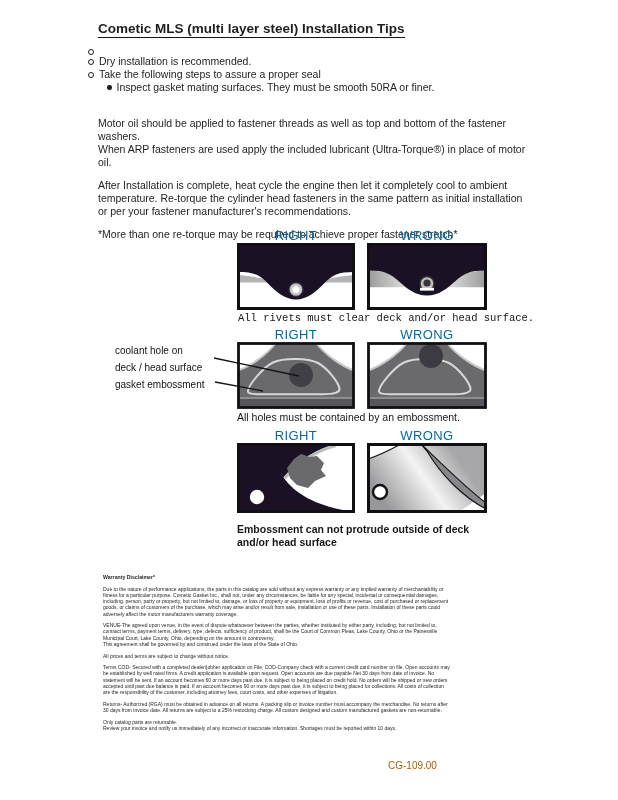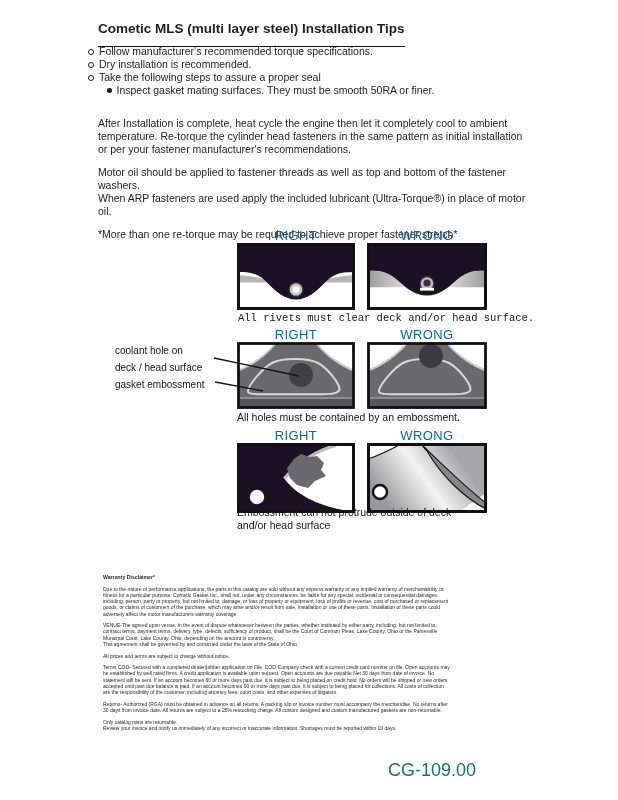--- a/index.html
+++ b/index.html
@@ -2,78 +2,77 @@
 <html><head>
 <meta charset="utf-8">
 <style>
   html,body{margin:0;padding:0;background:#ffffff;}
   .page{position:relative;width:618px;height:800px;background:#ffffff;overflow:hidden;
         font-family:"Liberation Sans", sans-serif;color:#1e1e1e;}
   .abs{position:absolute;}
   .preline{white-space:pre-line;}
 
   .title{left:98px;top:21px;font-size:13.5px;font-weight:700;}
-  .title span{display:inline-block;border-bottom:1.6px solid #141414;padding-bottom:10px;}
+  .title span{display:inline-block;border-bottom:1.6px solid #141414;padding-bottom:1px;}
 
   .bullets{left:88px;top:45px;width:470px;font-size:10.5px;line-height:13px;}
   .b-row{display:flex;align-items:flex-start;}
   .b-row.sub{margin-left:19px;}
   .b-marker{flex:none;width:4px;height:4px;border:1.1px solid #1e1e1e;border-radius:50%;
             margin:4px 5px 0 0;}
   .b-marker.filled{width:4.5px;height:4.5px;background:#1e1e1e;border:none;margin-top:4.2px;}
 
   .diesel{left:98px;top:117px;width:430px;font-size:10.5px;line-height:13px;}
   .diesel h2{font-size:11.5px;font-weight:700;margin:0 0 6px 0;}
   .diesel p{margin:0 0 10px 0;}
 
   .dg-label{font-size:13px;letter-spacing:.4px;text-align:center;color:#0369a1;}
   .dg-caption{font-size:10.5px;line-height:12.5px;color:#161616;}
   .callouts{font-size:10px;line-height:17px;text-align:left;color:#141414;}
 
   .legal{left:103px;top:574px;width:416px;font-size:5px;line-height:6.2px;color:#262626;}
   .legal .lg-h{font-size:5.2px;font-weight:700;margin:0 0 5.5px 0;}
   .legal p{margin:0 0 5.5px 0;}
 
-  .footer-code{left:388px;top:760px;font-size:18px;color:#0f766e;}
+  .footer-code{left:388px;top:760px;font-size:10px;color:#a16207;}
   svg{display:block;}
 </style>
 </head>
 <body>
 
 <div class="page">
 
   <div class="abs title">
     <span>Cometic MLS (multi layer steel) Installation Tips</span>
   </div>
 
   <div class="abs bullets">
     <div class="b-row">
       <span class="b-marker"></span>
-      <span>Follow manufacturer's recommended torque specifications.</span>
     </div>
     <div class="b-row">
       <span class="b-marker"></span>
       <span>Dry installation is recommended.</span>
     </div>
     <div class="b-row">
       <span class="b-marker"></span>
       <span>Take the following steps to assure a proper seal</span>
     </div>
     <div class="b-row sub">
       <span class="b-marker filled"></span>
       <span>Inspect gasket mating surfaces.  They must be smooth 50RA or finer.</span>
     </div>
   </div>
 
   <div class="abs diesel">
+    <p class="preline">Motor oil should be applied to fastener threads as well as top and bottom of the fastener washers.
+When ARP fasteners are used apply the included lubricant (Ultra-Torque®) in place of motor oil.</p>
     <p class="preline">After Installation is complete, heat cycle the engine then let it completely cool to ambient
 temperature. Re-torque the cylinder head fasteners in the same pattern as initial installation
 or per your fastener manufacturer's recommendations.</p>
-    <p class="preline">Motor oil should be applied to fastener threads as well as top and bottom of the fastener washers.
-When ARP fasteners are used apply the included lubricant (Ultra-Torque®) in place of motor oil.</p>
     <p>*More than one re-torque may be required to achieve proper fastener stretch*</p>
   </div>
 
   <div class="abs dg-label" style="left:237px;top:228px;width:118px;">RIGHT</div>
   <div class="abs dg-label" style="left:367px;top:228px;width:120px;">WRONG</div>
 
   <svg class="abs" style="left:237px;top:243px;" width="118" height="67" viewBox="0 0 118 67">
     <rect x="1.5" y="1.5" width="115" height="64" fill="#ffffff"></rect>
     <path d="M2,32 C18,33.5 31,36.5 42,39.5 L2,39.5 Z" fill="#b4b4b4"></path>
     <path d="M116,32 C100,33.5 87,36.5 76,39.5 L116,39.5 Z" fill="#b4b4b4"></path>
@@ -164,21 +163,21 @@
     </defs>
     <rect x="1.5" y="1.5" width="117" height="67" fill="url(#g3)"></rect>
     <path d="M92,69 L119,50 L119,69 Z" fill="#ffffff"></path>
     <path d="M54,1 C80,26 100,46 119,60 L119,66 C96,54 74,32 60,8 L54,1 Z" fill="#88888b" stroke="#17171a" stroke-width="1.2"></path>
     <path d="M1,1 L34,1 C23,7 10,13 1,16 Z" fill="#ffffff"></path>
     <path d="M34,1 C23,7 10,13 1,16" stroke="#17171a" stroke-width="1.3" fill="none"></path>
     <circle cx="13" cy="49" r="7" fill="#ffffff" stroke="#131316" stroke-width="2.4"></circle>
     <rect x="1.5" y="1.5" width="117" height="67" fill="none" stroke="#101014" stroke-width="3"></rect>
   </svg>
 
-  <div class="abs dg-caption preline" style="left:237px;top:506px;width:250px;">Embossment can not protrude outside of deck
+  <div class="abs dg-caption preline" style="left:237px;top:523px;width:250px;font-weight:bold;">Embossment can not protrude outside of deck
 and/or head surface</div>
 
   <svg class="abs" style="left:0;top:0;pointer-events:none;" width="618" height="800" viewBox="0 0 618 800">
     <line x1="214" y1="358" x2="299" y2="376" stroke="#141414" stroke-width="1.3"></line>
     <line x1="215" y1="382" x2="263" y2="391" stroke="#141414" stroke-width="1.3"></line>
   </svg>
 
   <div class="abs legal">
     <p class="lg-h">Warranty Disclaimer*</p>
     <p class="preline">Due to the nature of performance applications, the parts in this catalog are sold without any express warranty or any implied warranty of merchantability or

